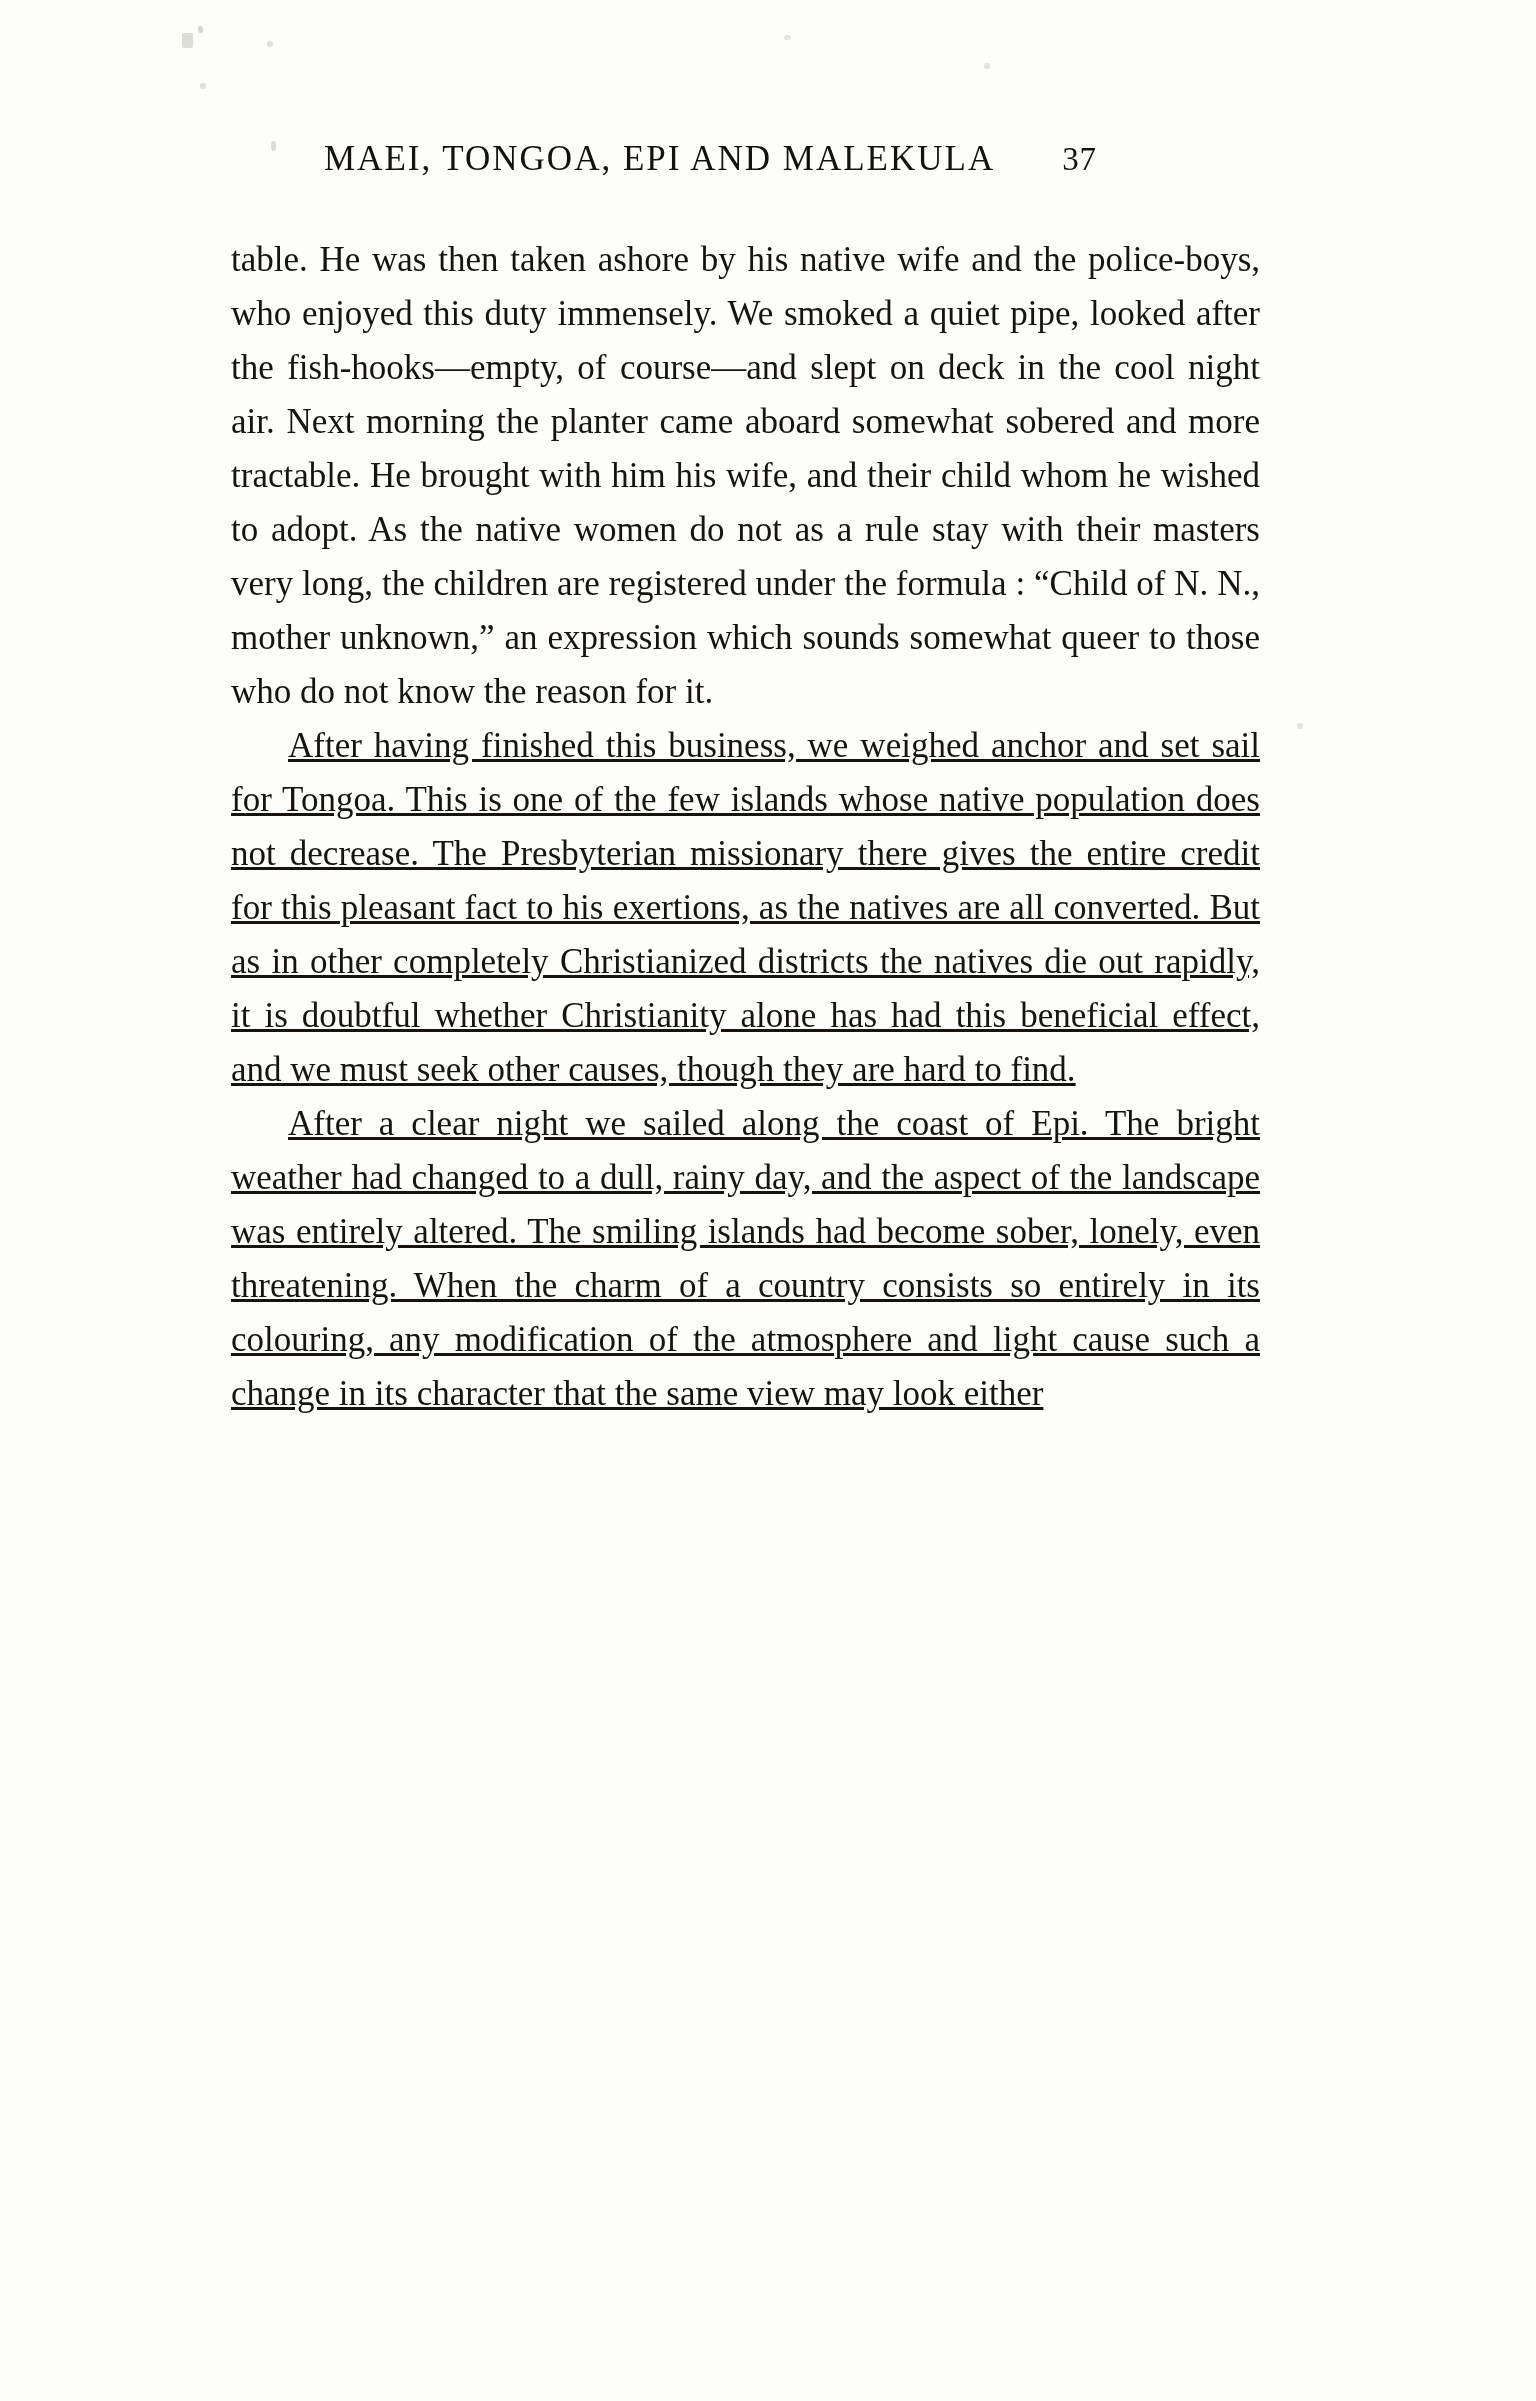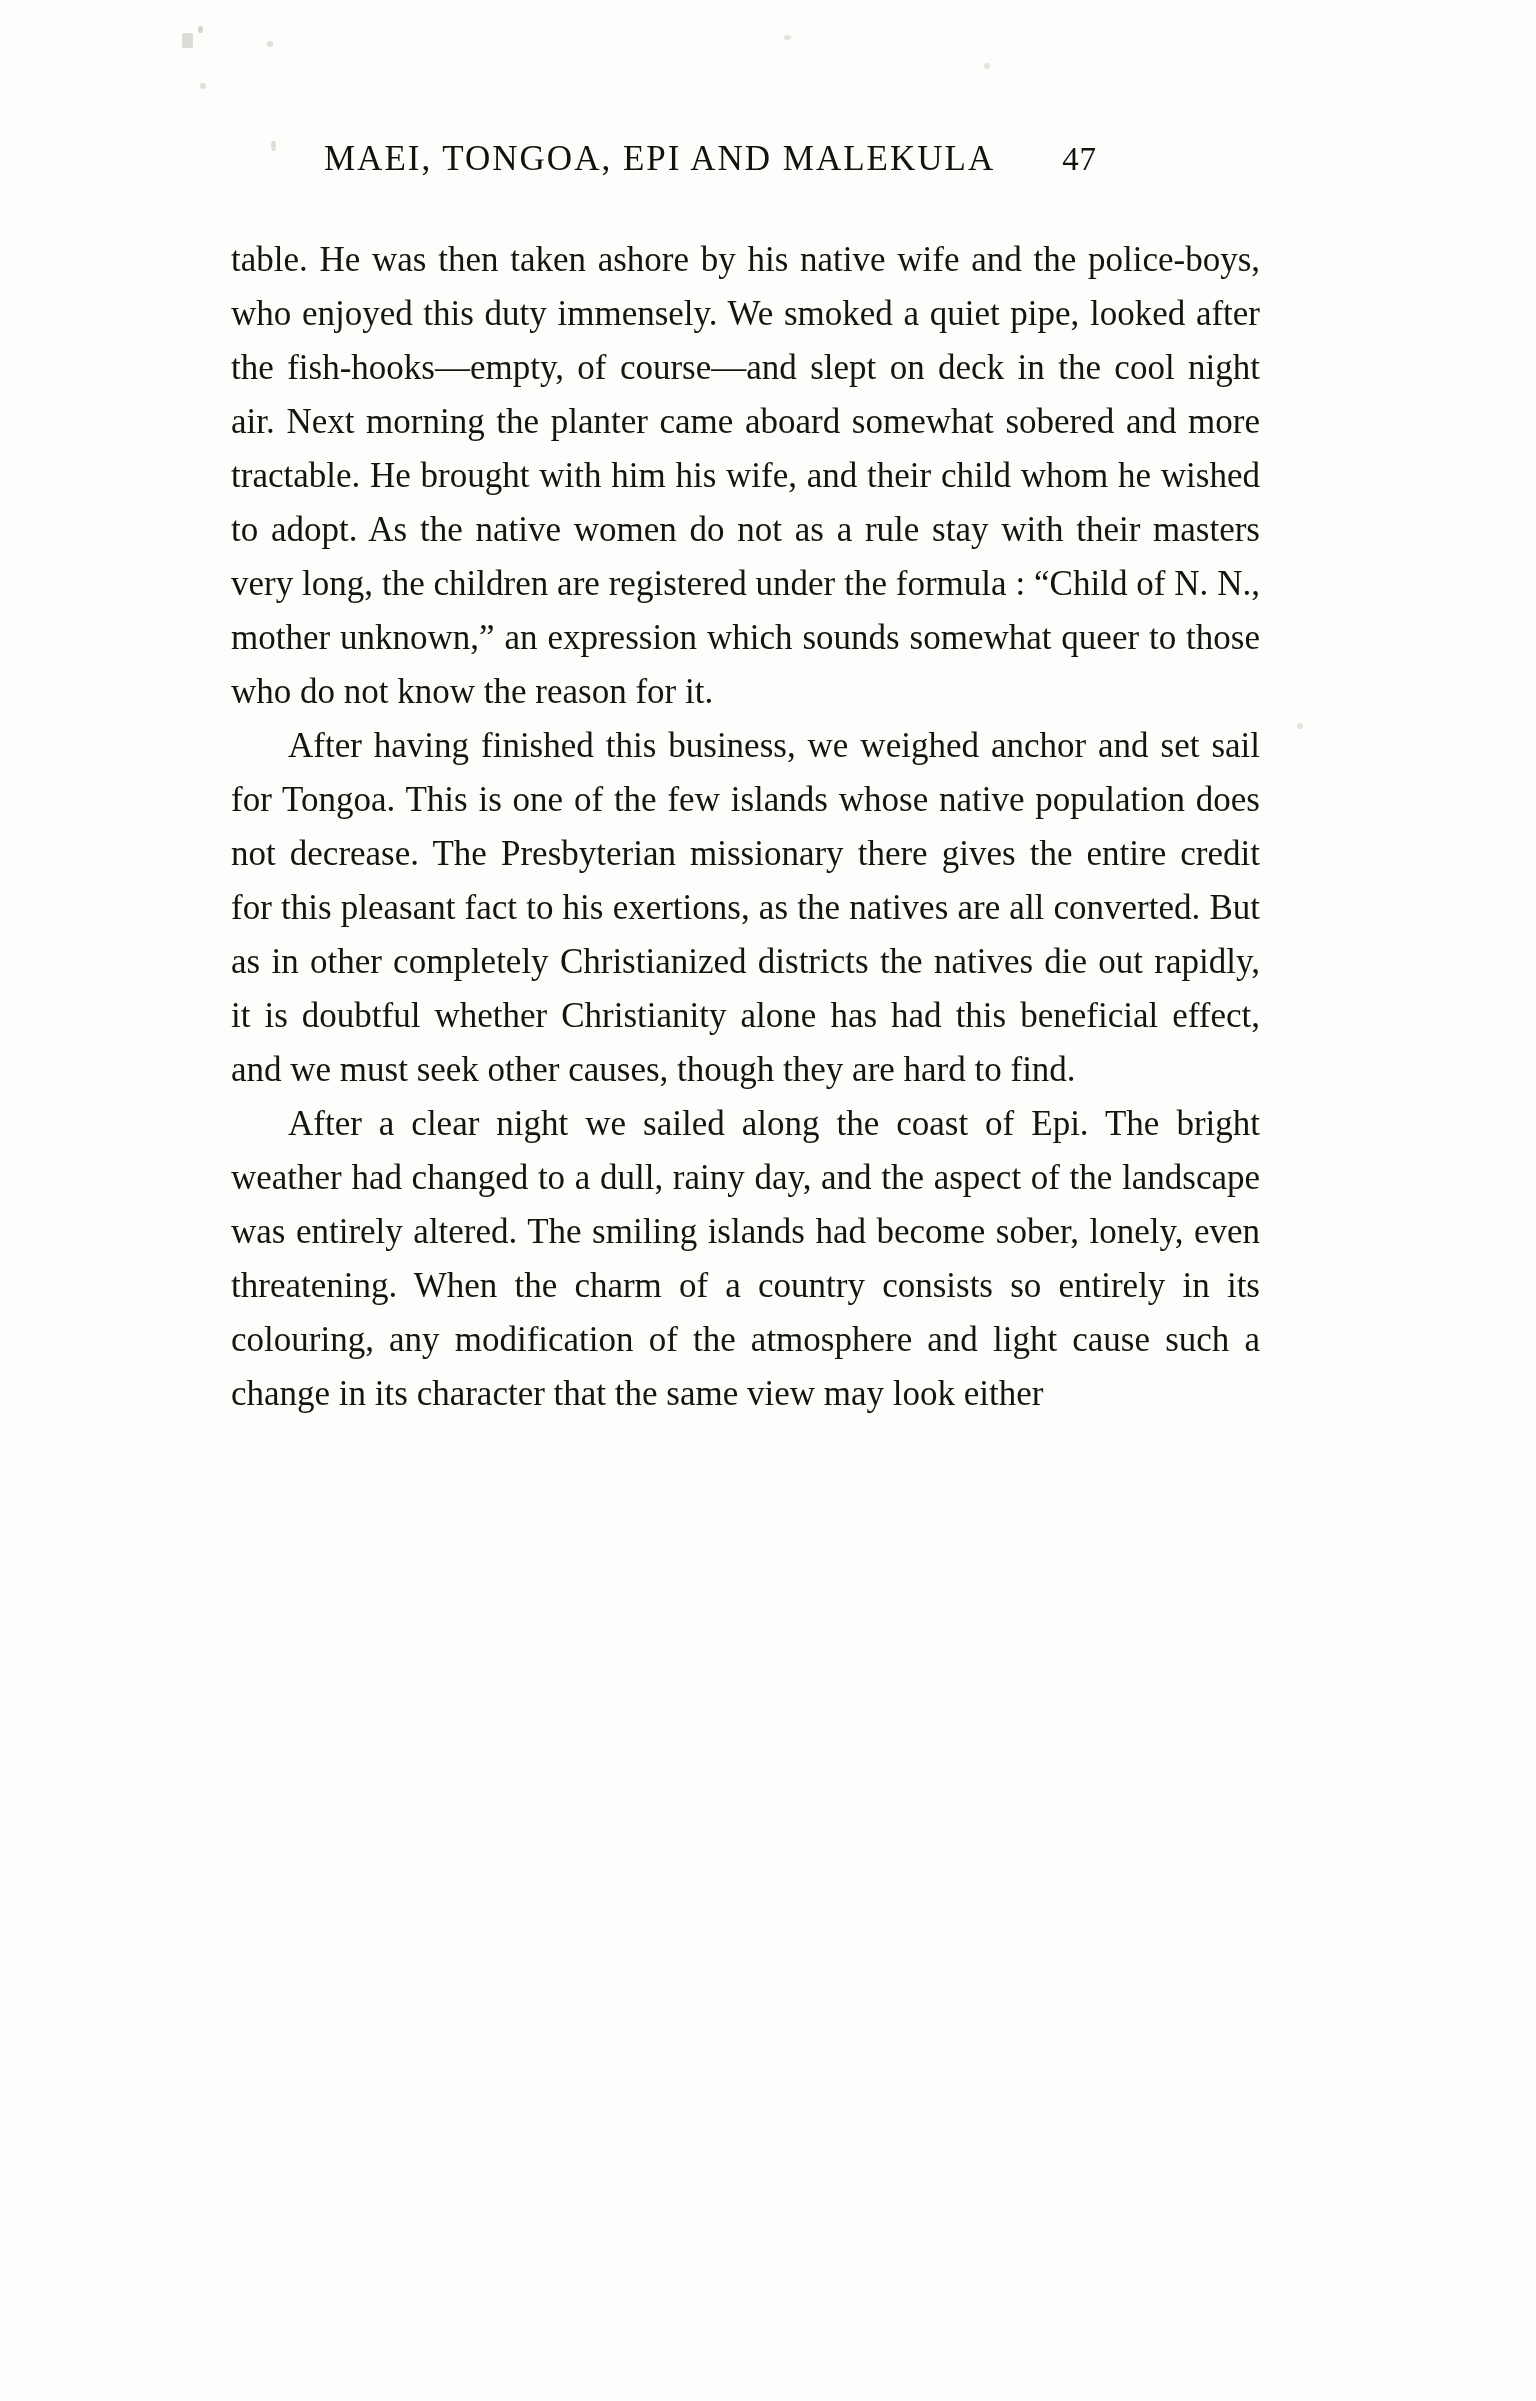--- a/index.html
+++ b/index.html
@@ -67,20 +67,21 @@
     text-align: justify;
     text-justify: inter-word;
     -webkit-hyphens: none;
     hyphens: none;
   }
   .body-text p {
     margin: 0;
   }
   .body-text p.indent {
     text-indent: 57px;
+    text-decoration: underline;
   }
   
   .body-text p { text-align-last: left; margin-left: 16px; }
 </style>
 </head>
 <body>
 
 <div class="page">
 
   <span class="speck s1"></span>
@@ -89,21 +90,21 @@
   <span class="speck s4"></span>
   <span class="speck s5"></span>
   <span class="speck s6"></span>
   <span class="speck s7"></span>
   <span class="speck s8"></span>
 
   <div class="content">
 
     <div class="header">
       <div class="running-title">MAEI, TONGOA, EPI AND MALEKULA</div>
-      <div class="folio">47</div>
+      <div class="folio">37</div>
     </div>
 
     <div class="body-text">
       <p>table.  He was then taken ashore by his native wife and the police-boys, who enjoyed this duty immensely.  We smoked a quiet pipe, looked after the fish-hooks—empty, of course—and slept on deck in the cool night air.  Next morning the planter came aboard somewhat sobered and more tractable.  He brought with him his wife, and their child whom he wished to adopt.  As the native women do not as a rule stay with their masters very long, the children are registered under the formula : “Child of N. N., mother unknown,” an expression which sounds somewhat queer to those who do not know the reason for it.</p>
       <p class="indent">After having finished this business, we weighed anchor and set sail for Tongoa.  This is one of the few islands whose native population does not decrease. The Presbyterian missionary there gives the entire credit for this pleasant fact to his exertions, as the natives are all converted.  But as in other completely Christianized districts the natives die out rapidly, it is doubtful whether Christianity alone has had this beneficial effect, and we must seek other causes, though they are hard to find.</p>
       <p class="indent">After a clear night we sailed along the coast of Epi.  The bright weather had changed to a dull, rainy day, and the aspect of the landscape was entirely altered.  The smiling islands had become sober, lonely, even threatening.  When the charm of a country consists so entirely in its colouring, any modification of the atmosphere and light cause such a change in its character that the same view may look either</p>
     </div>
 
   </div>
 </div>

